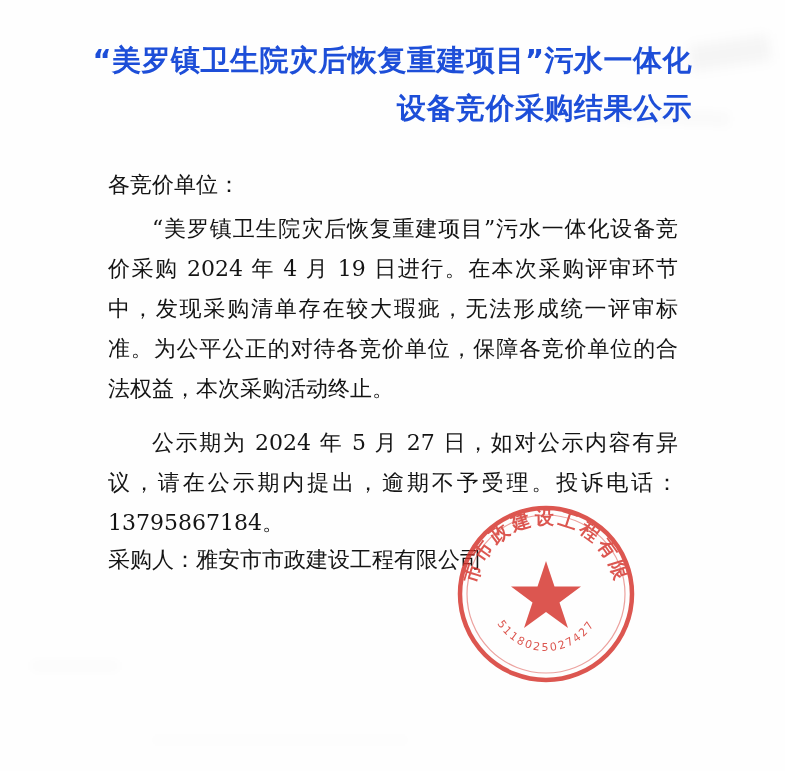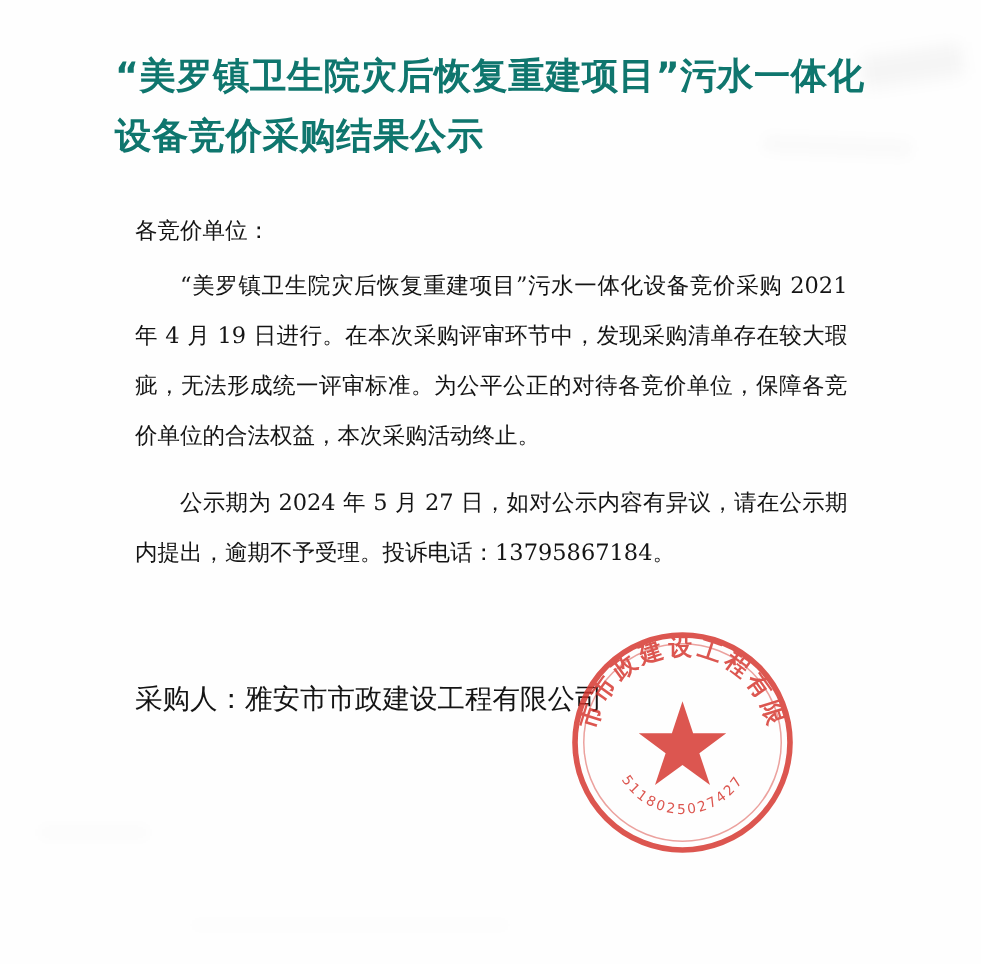--- a/index.html
+++ b/index.html
@@ -32,35 +32,35 @@
   .smudge.s1 { left: 690px; top: 40px;  width: 80px;  height: 26px; transform: rotate(-8deg); }
   .smudge.s2 { left: 610px; top: 110px; width: 120px; height: 14px; transform: rotate(2deg); opacity: .6; }
   .smudge.s3 { left: 30px;  top: 660px; width: 90px;  height: 12px; opacity: .4; }
   .smudge.s4 { left: 150px; top: 735px; width: 260px; height: 10px; opacity: .3; }
 
   .doc-title {
     position: absolute;
     left: 92px;
     top: 36px;
     width: 600px;
-    text-align: left;
+    text-align: right;
     font-family: "DejaVu Sans", "Liberation Sans", sans-serif;
     font-weight: bold;
     font-size: 29px;
     line-height: 48px;
     letter-spacing: 0.5px;
-    color: #0f766e;
+    color: #1d4ed8;
   }
 
   .body-block {
     position: absolute;
     left: 108px;
     top: 165px;
     width: 570px;
-    font-size: 18px;
+    font-size: 22px;
     line-height: 40px;
     color: #141414;
     text-align: justify;
     text-justify: inter-ideograph;
   }
 
   .salutation {
     margin: 0 0 4px 0;
   }
 
@@ -111,21 +111,21 @@
 
   <div class="smudge s1"></div>
   <div class="smudge s2"></div>
   <div class="smudge s3"></div>
   <div class="smudge s4"></div>
 
   <div class="doc-title">“美罗镇卫生院灾后恢复重建项目”污水一体化设备竞价采购结果公示</div>
 
   <div class="body-block">
     <p class="salutation">各竞价单位：</p>
-    <p class="para">“美罗镇卫生院灾后恢复重建项目”污水一体化设备竞价采购 2021 年 4 月 19 日进行。在本次采购评审环节中，发现采购清单存在较大瑕疵，无法形成统一评审标准。为公平公正的对待各竞价单位，保障各竞价单位的合法权益，本次采购活动终止。</p>
+    <p class="para">“美罗镇卫生院灾后恢复重建项目”污水一体化设备竞价采购 2024 年 4 月 19 日进行。在本次采购评审环节中，发现采购清单存在较大瑕疵，无法形成统一评审标准。为公平公正的对待各竞价单位，保障各竞价单位的合法权益，本次采购活动终止。</p>
     <div class="gap"></div>
     <p class="para">公示期为 2024 年 5 月 27 日，如对公示内容有异议，请在公示期内提出，逾期不予受理。投诉电话：13795867184。</p>
   </div>
 
   <div class="sign-block">
     <div class="sign-line">
       <span>采购人：</span><span>雅安市市政建设工程有限公司</span>
     </div>
   </div>
 

